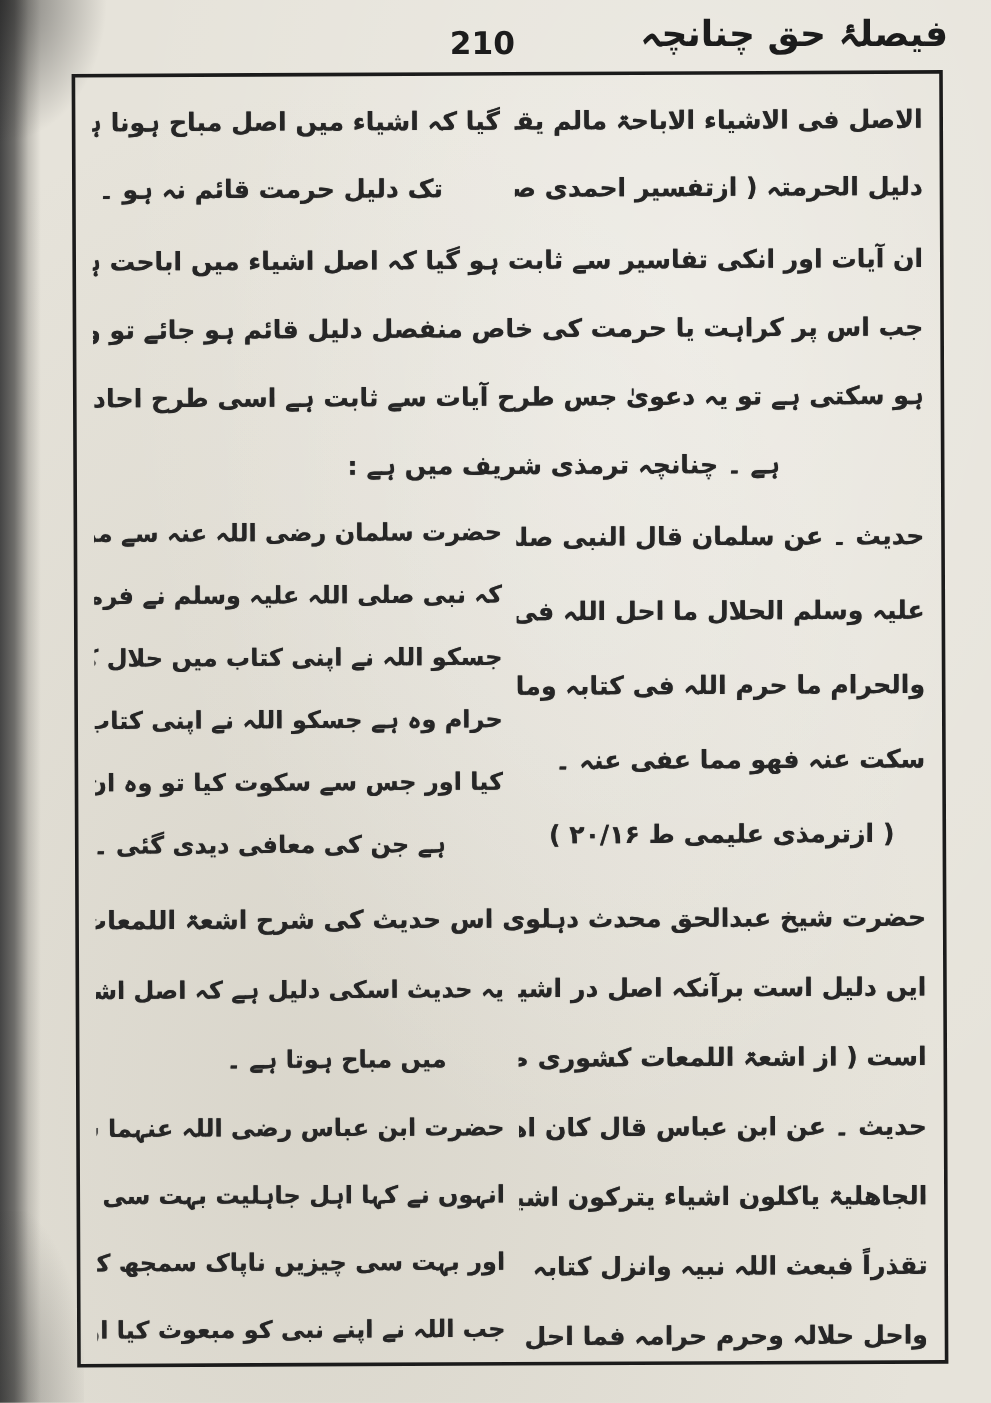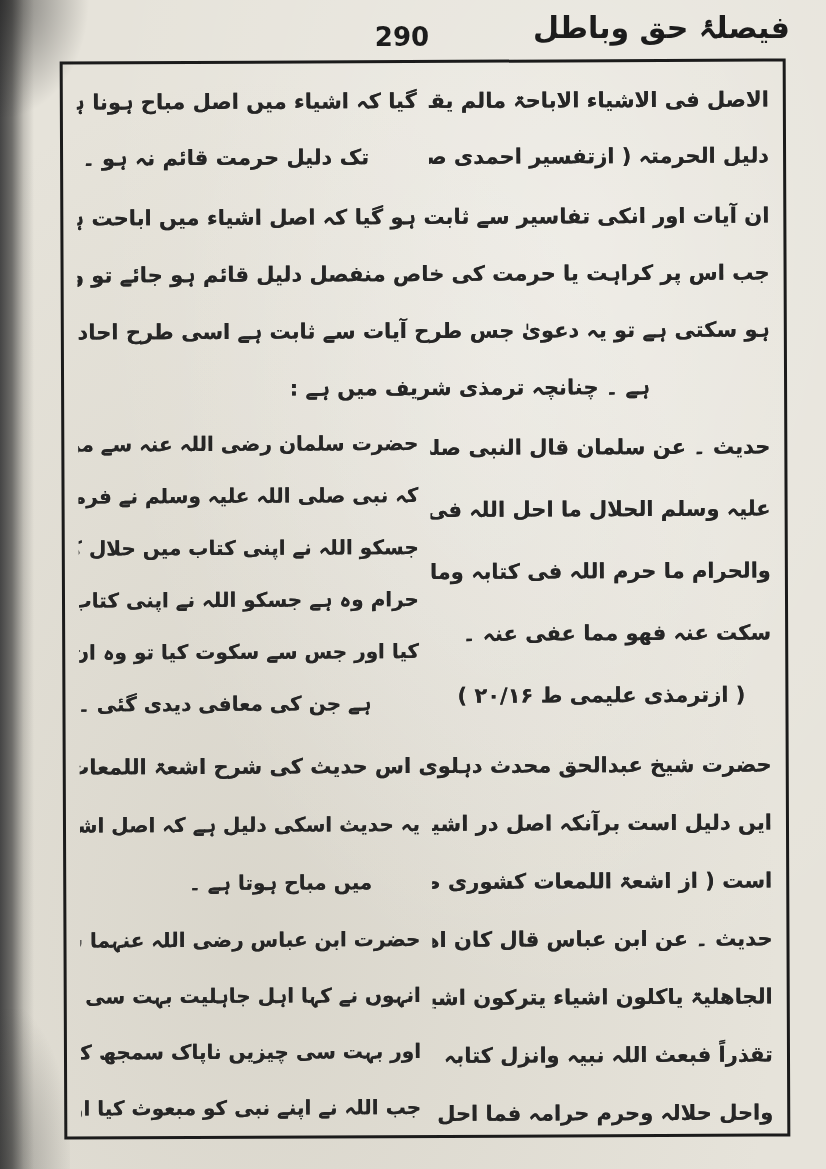--- a/index.html
+++ b/index.html
@@ -64,22 +64,22 @@
   .mt4{margin-top:4px;}
   .mt8{margin-top:8px;}
 </style>
 </head>
 <body>
 
 <div class="edge-shadow"></div>
 <div class="corner-shadow"></div>
 <div class="bottom-left-shadow"></div>
 
-<div class="book-title">فیصلۂ حق وباطل</div>
-<div class="page-number">290</div>
+<div class="book-title">فیصلۂ حق چنانچہ</div>
+<div class="page-number">210</div>
 
 <div class="frame">
 
   <section class="two-col lh56">
     <div class="col right">
       <div class="line">الاصل فی الاشیاء الاباحۃ مالم یقم</div>
       <div class="line">دلیل الحرمتہ ( ازتفسیر احمدی صہ ۳۴/۱۶ )</div>
     </div>
     <div class="col left">
       <div class="line">گیا کہ اشیاء میں اصل مباح ہونا ہے جب</div>

